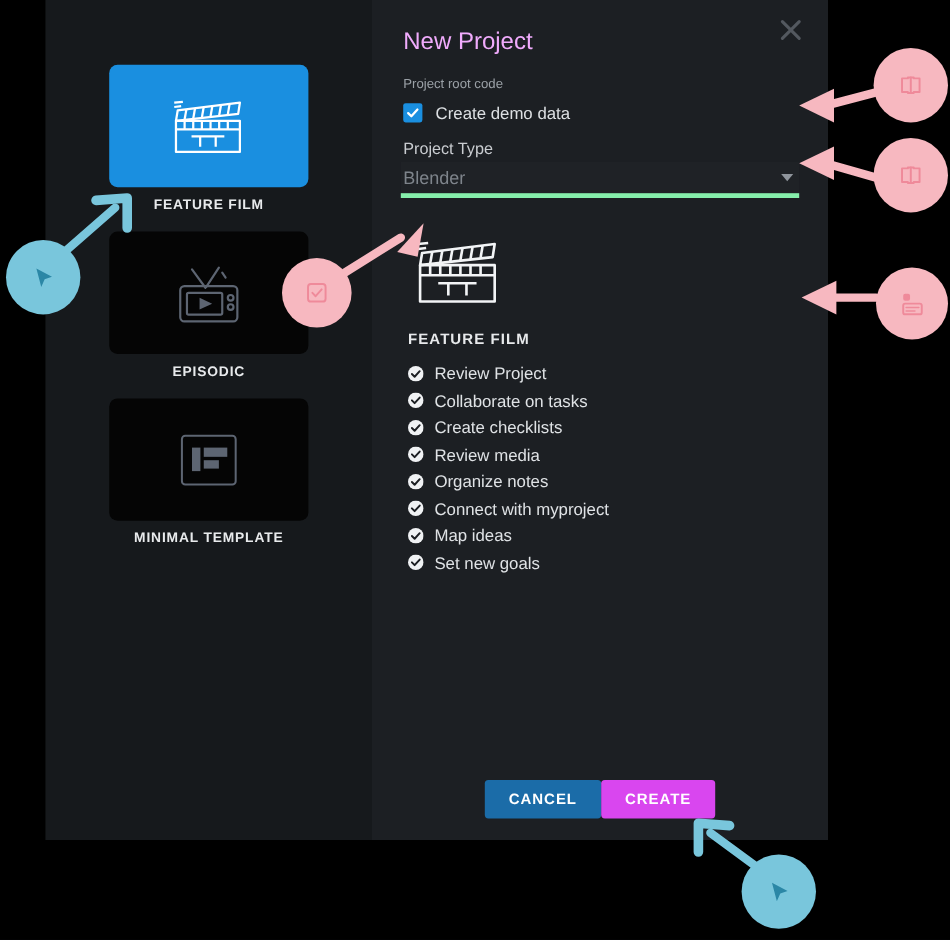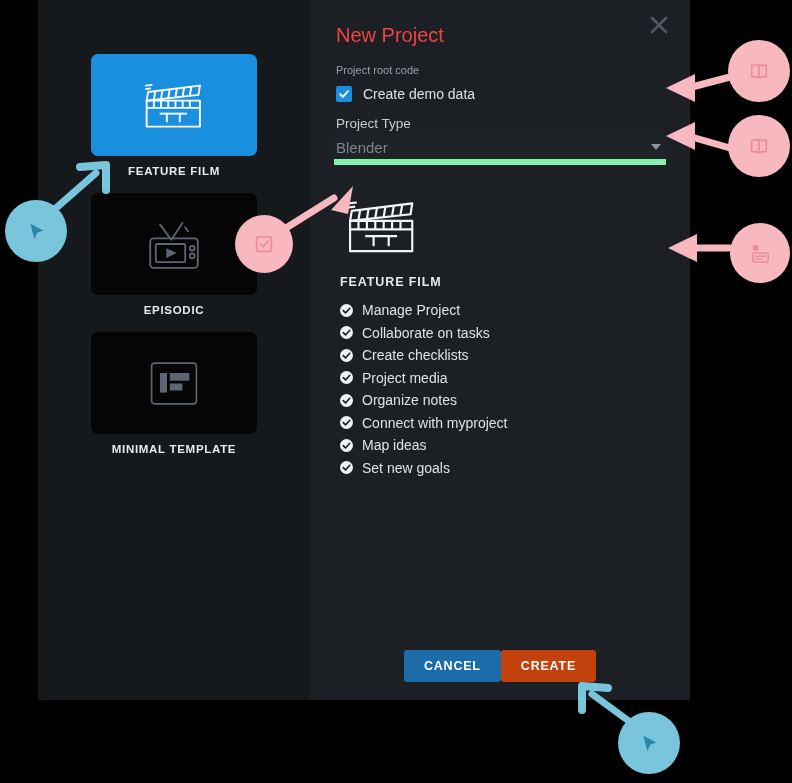--- a/index.html
+++ b/index.html
@@ -64,21 +64,21 @@
 
   
   .panel {
     flex: 1;
     position: relative;
     padding: 18px 24px 0 24px;
     background: #1c1f23;
   }
   .panel-title {
     font-size: 20px;
-    color: #ef4444;
+    color: #f0abfc;
     font-weight: normal;
     margin: 6px 0 22px 2px;
   }
   .close-btn {
     position: absolute; top: 8px; right: 14px;
     width: 34px; height: 34px;
     display: flex; align-items: center; justify-content: center;
     cursor: pointer;
   }
   .close-btn svg { width: 24px; height: 24px; }
@@ -118,21 +118,21 @@
 
   .sel-label {
     font-size: 13.5px;
     color: #c9ccd0;
     margin: 0 0 4px 2px;
   }
   .select {
     position: relative;
     width: 332px; height: 30px;
     background: #1f2226;
-    border-bottom: 6px solid #86efac;
+    border-bottom: 4px solid #86efac;
     display: flex; align-items: center;
     padding: 0 2px;
     cursor: pointer;
   }
   .select .val { font-size: 15px; color: #7e848b; }
   .caret {
     position: absolute; right: 5px; top: 50%;
     transform: translateY(-50%);
     width: 0; height: 0;
     border-left: 5px solid transparent;
@@ -173,21 +173,21 @@
     border: none; border-radius: 3px;
     color: #ffffff;
     font-size: 12.5px;
     font-weight: bold;
     letter-spacing: 0.8px;
     font-family: "Liberation Sans", sans-serif;
     padding: 9px 20px;
     cursor: pointer;
   }
   .btn-cancel { background: #1b6ca8; }
-  .btn-create { background: #c2410c; text-align: center; }
+  .btn-create { background: #d946ef; text-align: center; }
 
   
   .anno { position: absolute; pointer-events: none; }
   .bubble {
     position: absolute;
     border-radius: 50%;
     display: flex; align-items: center; justify-content: center;
   }
   .bubble-pink { background: #f7b8c0; }
   .bubble-teal { background: #79c6dc; }
@@ -327,42 +327,42 @@
         </svg>
 
         <div class="preview-title">FEATURE FILM</div>
 
         <ul class="feat">
           <li>
             <svg class="tick" viewBox="0 0 16 16">
               <circle cx="8" cy="8" r="8" fill="#f0f2f4"></circle>
               <path d="M4 8.2 L6.8 11 L12 5.3" stroke="#1c1f23" stroke-width="2" fill="none" stroke-linecap="round" stroke-linejoin="round"></path>
             </svg>
-            <span>Manage Project</span>
+            <span>Review Project</span>
           </li>
           <li>
             <svg class="tick" viewBox="0 0 16 16">
               <circle cx="8" cy="8" r="8" fill="#f0f2f4"></circle>
               <path d="M4 8.2 L6.8 11 L12 5.3" stroke="#1c1f23" stroke-width="2" fill="none" stroke-linecap="round" stroke-linejoin="round"></path>
             </svg>
             <span>Collaborate on tasks</span>
           </li>
           <li>
             <svg class="tick" viewBox="0 0 16 16">
               <circle cx="8" cy="8" r="8" fill="#f0f2f4"></circle>
               <path d="M4 8.2 L6.8 11 L12 5.3" stroke="#1c1f23" stroke-width="2" fill="none" stroke-linecap="round" stroke-linejoin="round"></path>
             </svg>
             <span>Create checklists</span>
           </li>
           <li>
             <svg class="tick" viewBox="0 0 16 16">
               <circle cx="8" cy="8" r="8" fill="#f0f2f4"></circle>
               <path d="M4 8.2 L6.8 11 L12 5.3" stroke="#1c1f23" stroke-width="2" fill="none" stroke-linecap="round" stroke-linejoin="round"></path>
             </svg>
-            <span>Project media</span>
+            <span>Review media</span>
           </li>
           <li>
             <svg class="tick" viewBox="0 0 16 16">
               <circle cx="8" cy="8" r="8" fill="#f0f2f4"></circle>
               <path d="M4 8.2 L6.8 11 L12 5.3" stroke="#1c1f23" stroke-width="2" fill="none" stroke-linecap="round" stroke-linejoin="round"></path>
             </svg>
             <span>Organize notes</span>
           </li>
           <li>
             <svg class="tick" viewBox="0 0 16 16">

